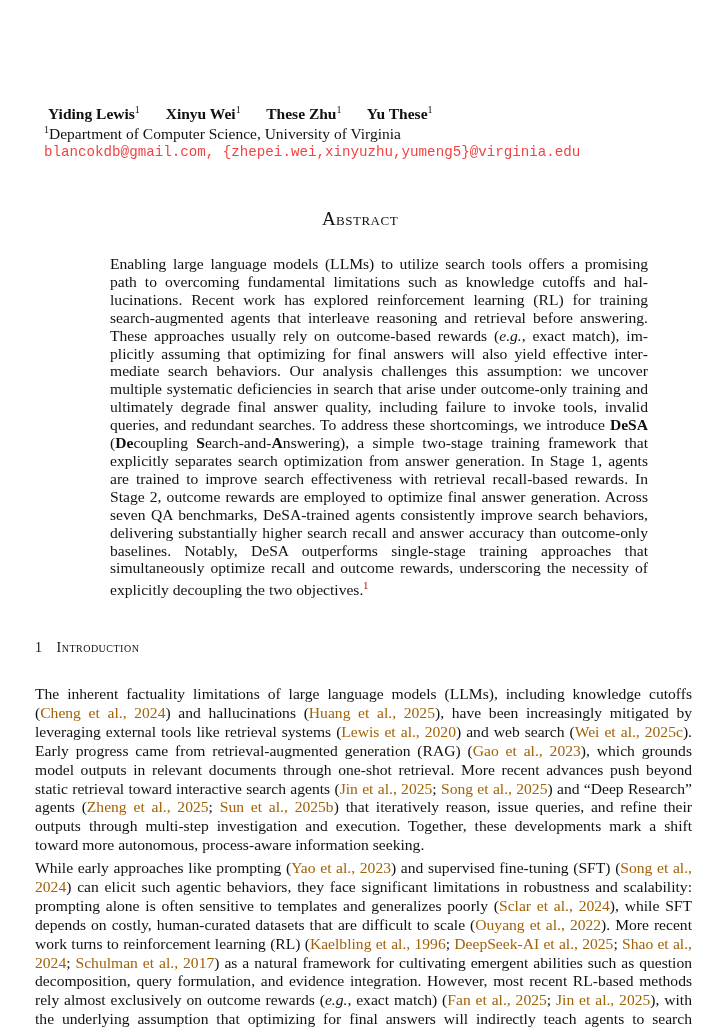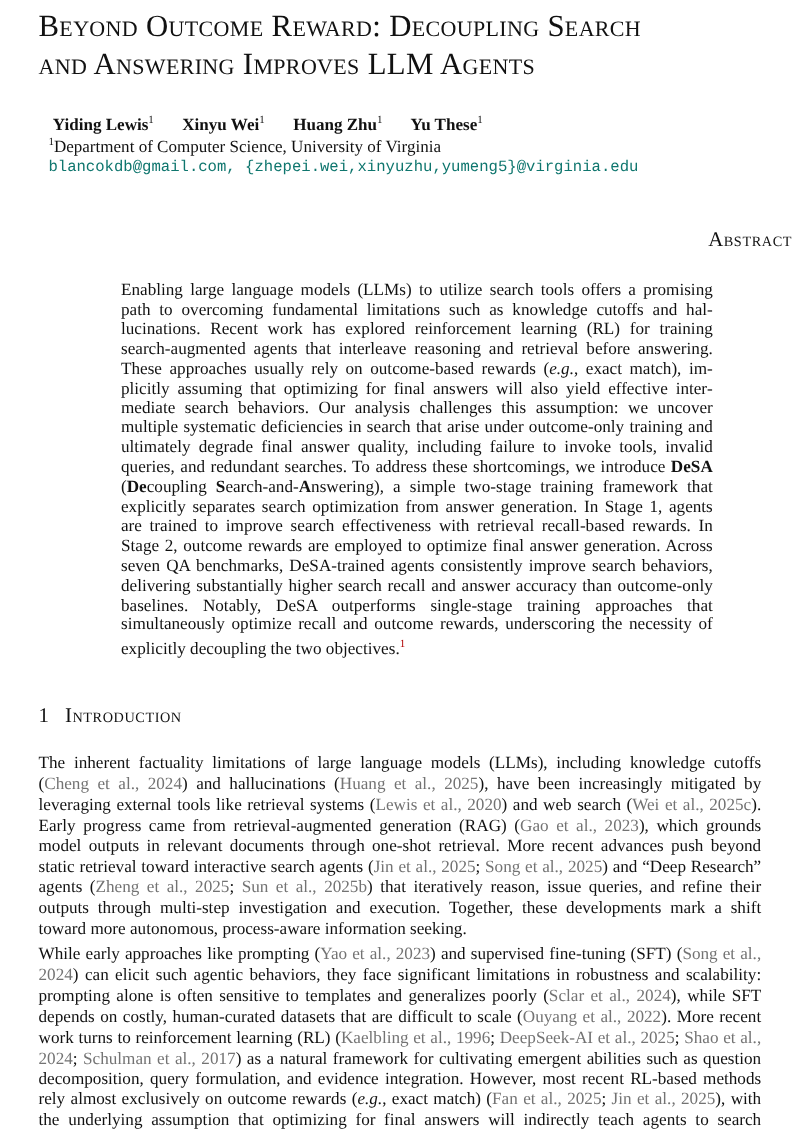--- a/index.html
+++ b/index.html
@@ -18,56 +18,55 @@
   }
   .authors span.author { margin-right: 22px; }
   .authors sup { font-weight: normal; font-size: 10px; }
   .affil {
     position: absolute; left: 44px; top: 124px; font-size: 15.5px;
   }
   .affil sup { font-size: 10px; }
   .emails {
     position: absolute; left: 44px; top: 144px;
     font-family: "Liberation Mono", "DejaVu Sans Mono", monospace;
-    font-size: 14.2px; color: #0f766e;
+    font-size: 14.2px; color: #ef4444;
   }
   .abs-heading {
-    position: absolute; left: 0; width: 720px; top: 208px; text-align: right;
+    position: absolute; left: 0; width: 720px; top: 208px; text-align: center;
     font-size: 19px; font-variant: small-caps; letter-spacing: 0.5px;
   }
   .abstract {
     position: absolute; left: 110px; top: 255px; width: 538px;
     font-size: 15.6px; line-height: 17.9px; text-align: justify; hyphens: manual; font-family: Liberation Serif, serif;
   }
   .abstract sup { color: #b00000; font-size: 10px; }
   .sec-heading {
     position: absolute; left: 35px; top: 640px;
-    font-size: 19px; font-variant: small-caps; letter-spacing: 0.5px; text-align: center;
+    font-size: 14px; font-variant: small-caps; letter-spacing: 0.5px; text-align: center;
   }
   .sec-heading .num { margin-right: 14px; }
   .para {
     position: absolute; left: 35px; width: 657px;
     font-size: 15.6px; line-height: 18.9px; text-align: justify;
   }
   .p1 { top: 685px; }
   .p2 { top: 859px; }
-  .cite { color: #737373; cursor: pointer; }
+  .cite { color: #a16207; cursor: pointer; }
 </style>
 </head>
 <body>
 
 <h1 class="title">
-  <span>Beyond Outcome Reward: Decoupling Search</span><br>
-  <span>and Answering Improves LLM Agents</span>
+  <br>
 </h1>
 
 <div class="authors">
   <span class="author"><span>Yiding Lewis</span><sup>1</sup></span>
   <span class="author"><span>Xinyu Wei</span><sup>1</sup></span>
-  <span class="author"><span>Huang Zhu</span><sup>1</sup></span>
+  <span class="author"><span>These Zhu</span><sup>1</sup></span>
   <span class="author"><span>Yu These</span><sup>1</sup></span>
 </div>
 
 <div class="affil"><sup>1</sup><span>Department of Computer Science, University of Virginia</span></div>
 
 <div class="emails">blancokdb@gmail.com, {zhepei.wei,xinyuzhu,yumeng5}@virginia.edu</div>
 
 <div class="abs-heading">Abstract</div>
 
 <div class="abstract"><span>Enabling large language models (LLMs) to utilize search tools offers a promising path to overcoming fundamental limitations such as knowledge cutoffs and hal­lucinations. Recent work has explored reinforcement learning (RL) for training search-augmented agents that interleave reasoning and retrieval before answering. These approaches usually rely on outcome-based rewards (</span><i>e.g.</i><span>, exact match), im­plicitly assuming that optimizing for final answers will also yield effective inter­mediate search behaviors. Our analysis challenges this assumption: we uncover multiple systematic deficiencies in search that arise under outcome-only train­ing and ultimately degrade final answer quality, including failure to invoke tools, invalid queries, and redundant searches. To address these shortcomings, we in­troduce </span><b>DeSA</b><span> (</span><b>De</b><span>coupling </span><b>S</b><span>earch-and-</span><b>A</b><span>nswering</span><span>)</span><span>, a simple two-stage training framework that explicitly separates search optimization from answer generation. In Stage 1, agents are trained to improve search effectiveness with retrieval recall-based rewards. In Stage 2, outcome rewards are employed to optimize final answer generation. Across seven QA benchmarks, DeSA-trained agents consistently im­prove search behaviors, delivering substantially higher search recall and answer accuracy than outcome-only baselines. Notably, DeSA outperforms single-stage training approaches that simultaneously optimize recall and outcome rewards, un­derscoring the necessity of explicitly decoupling the two objectives.</span><sup>1</sup></div>

